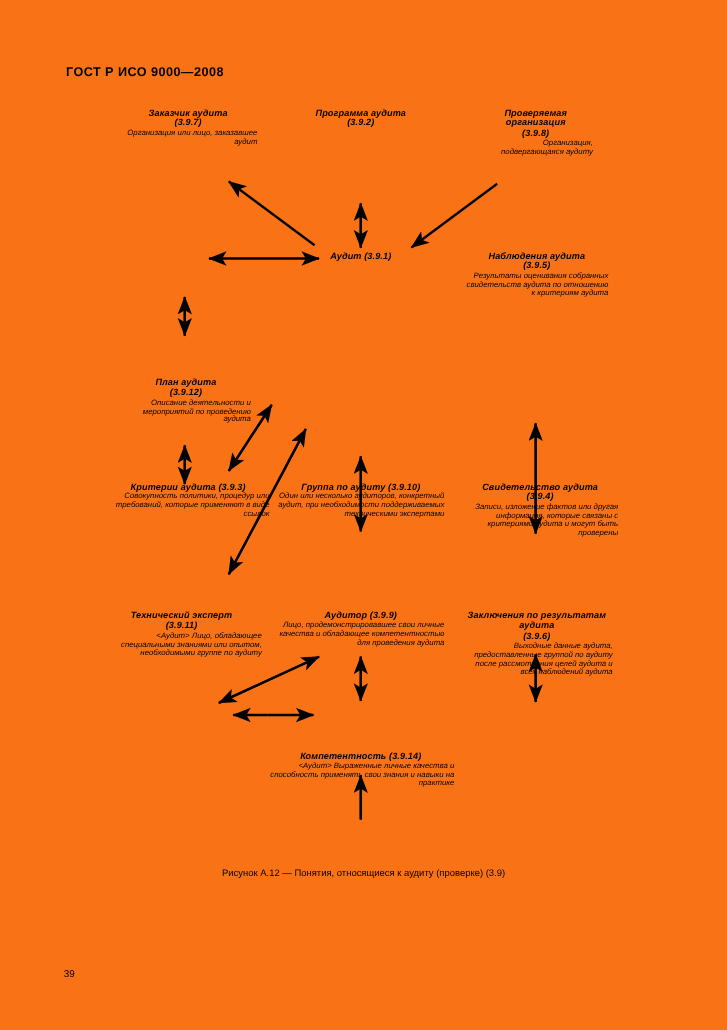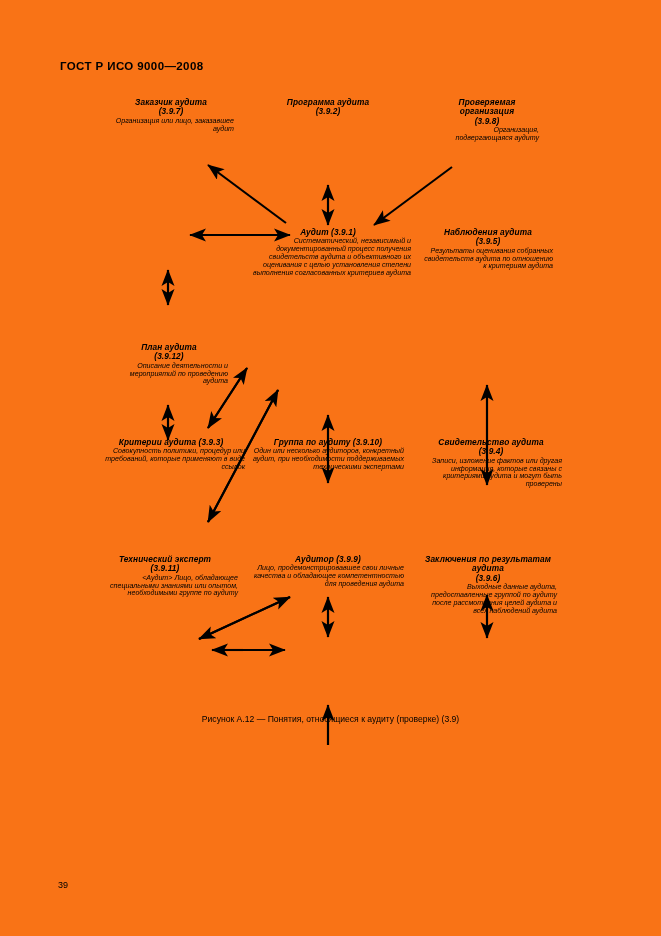--- a/index.html
+++ b/index.html
@@ -9,21 +9,21 @@
 
   #doc-header{position:absolute;left:60px;top:60px;font-size:11.5px;font-weight:bold;letter-spacing:.4px;}
 
   #diagram{position:absolute;left:0;top:85px;width:661px;height:660px;}
   #arrows{position:absolute;left:0;top:0;width:661px;height:660px;}
 
   .node{position:absolute;text-align:center;line-height:1.12;font-style:italic;}
   .node .ttl{font-weight:bold;font-size:8.3px;letter-spacing:.1px;}
   .node .dsc{font-size:7.1px;letter-spacing:0px;margin-top:1px;text-align:right;}
 
-  #caption{position:absolute;left:0;top:714px;width:661px;text-align:center;font-size:8.6px;}
+  #caption{position:absolute;left:0;top:788px;width:661px;text-align:center;font-size:8.6px;}
   #folio{position:absolute;left:58px;top:880px;font-size:9px;}
 </style>
 </head>
 <body>
 
 <div class="page">
 
   <div id="doc-header">ГОСТ Р ИСО 9000—2008</div>
 
   <div id="diagram">
@@ -94,21 +94,20 @@
 
     <div class="node" style="left:435px;top:13px;width:104px;">
       <div class="ttl">Проверяемая организация</div>
       <div class="ttl">(3.9.8)</div>
       <div class="dsc">Организация, подвергающаяся аудиту</div>
     </div>
 
 
     <div class="node" style="left:245px;top:143px;width:166px;">
       <div class="ttl">Аудит (3.9.1)</div>
-      <div class="dsc">Систематический, независимый и документированный процесс получения свидетельств аудита и объективного их оценивания с целью установления степени выполнения согласованных критериев аудита</div>
     </div>
 
     <div class="node" style="left:423px;top:143px;width:130px;">
       <div class="ttl">Наблюдения аудита</div>
       <div class="ttl">(3.9.5)</div>
       <div class="dsc">Результаты оценивания собранных свидетельств аудита по отношению к критериям аудита</div>
     </div>
 
     <div class="node" style="left:110px;top:258px;width:118px;">
       <div class="ttl">План аудита</div>
@@ -142,19 +141,23 @@
       <div class="ttl">Аудитор (3.9.9)</div>
       <div class="dsc">Лицо, продемонстрировавшее свои личные качества и обладающее компетентностью для проведения аудита</div>
     </div>
 
     <div class="node" style="left:419px;top:470px;width:138px;">
       <div class="ttl">Заключения по результатам аудита</div>
       <div class="ttl">(3.9.6)</div>
       <div class="dsc">Выходные данные аудита, предоставленные группой по аудиту после рассмотрения целей аудита и всех наблюдений аудита</div>
     </div>
 
+    <div class="node" style="left:243px;top:598px;width:170px;">
+      <div class="ttl">Компетентность (3.9.14)</div>
+      <div class="dsc">&lt;Аудит&gt; Выраженные личные качества и способность применять свои знания и навыки на практике</div>
+    </div>
 
   </div>
 
   <div id="caption">Рисунок А.12 — Понятия, относящиеся к аудиту (проверке) (3.9)</div>
   <div id="folio">39</div>
 
 </div>
 
 </body></html>

